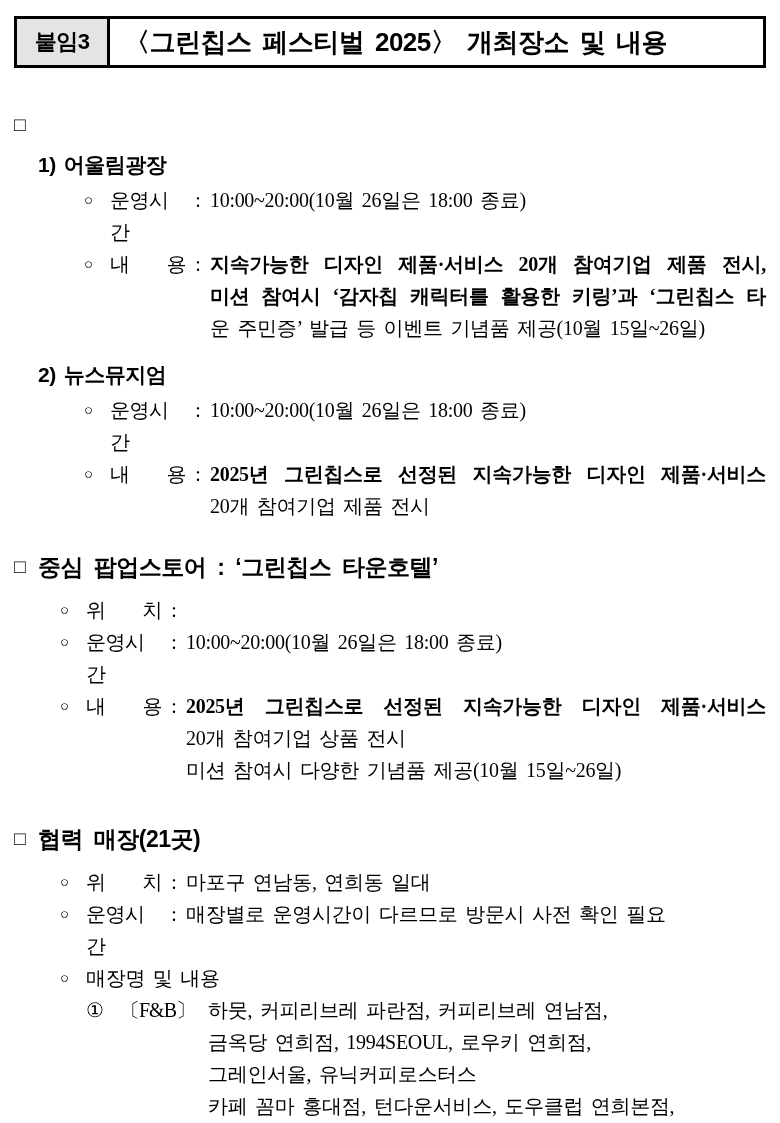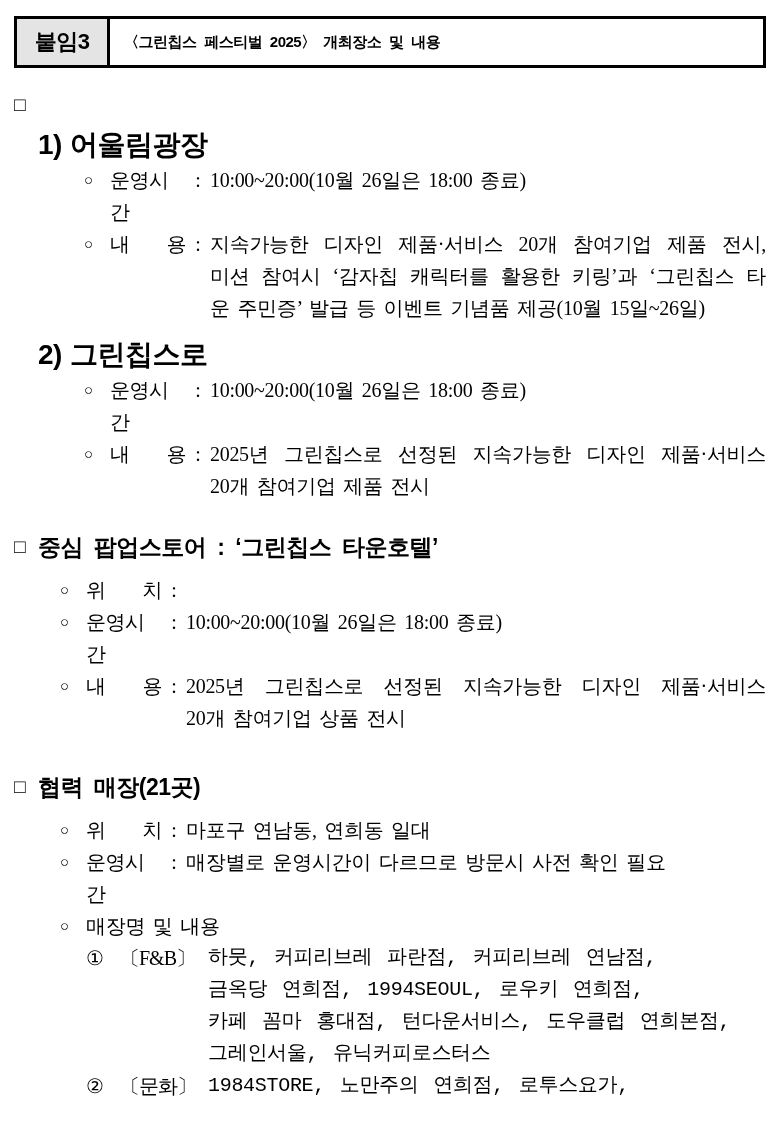--- a/index.html
+++ b/index.html
@@ -11,79 +11,79 @@
     background:#ffffff;
     color:#000;
     font-family:"Liberation Serif","DejaVu Serif",serif;
     overflow:hidden;
   }
   
   .hdr{
     display:flex;align-items:stretch;
     border:3px solid #000;
     height:46px;
-    margin-bottom:22px;
+    margin-bottom:42px;
   }
   .hdr-badge{
     width:90px;
     background:#e4e4e4;
     border-right:3px solid #000;
     display:flex;align-items:center;justify-content:center;
     font-family:"Liberation Sans","DejaVu Sans",sans-serif;
     font-weight:700;font-size:22px;letter-spacing:-0.5px;
   }
   .hdr-title{
     flex:1;display:flex;align-items:center;
     padding-left:14px;
     font-family:"Liberation Sans","DejaVu Sans",sans-serif;
-    font-weight:700;font-size:15px;letter-spacing:-0.5px;
+    font-weight:700;font-size:26px;letter-spacing:-0.5px;
     word-spacing:4px;
   }
   
   .section{margin-top:0;}
   .section.s2{margin-top:30px;}
   .section.s3{margin-top:38px;}
   .sec-title{
     display:flex;align-items:center;
     font-family:"Liberation Sans","DejaVu Sans",sans-serif;
     font-weight:700;font-size:23px;line-height:30px;
     letter-spacing:-0.5px;word-spacing:5px;
     margin-bottom:12px;
   }
   .mk-square{font-size:19px;margin-right:13px;font-weight:400;}
   
   .subsec{margin-left:24px;}
   .subsec + .subsec{margin-top:18px;}
   .sub-title{
     font-family:"Liberation Sans","DejaVu Sans",sans-serif;
-    font-weight:700;font-size:28px;line-height:26px;
+    font-weight:700;font-size:21px;line-height:26px;
     letter-spacing:-0.5px;word-spacing:4px;
     margin-bottom:6px;
   }
   .sub-num{margin-right:8px;}
   
   .brows{margin-left:46px;}
   .brow{display:flex;font-size:20px;line-height:32px;}
   .bmk{width:26px;font-size:15px;flex:none;}
   .blabel{
     width:76px;flex:none;
     text-align:justify;text-align-last:justify;
     letter-spacing:-0.5px;
   }
   .bcolon{width:24px;flex:none;text-align:center;}
   .btext{flex:1;letter-spacing:-0.3px;word-spacing:3px;}
   .bval{flex:1;}
   .ln{line-height:32px;letter-spacing:-0.3px;word-spacing:3px;}
-  .ln.just{text-align:justify;text-align-last:justify;}
+  .ln.just{text-align:justify;text-align-last:justify;font-weight:bold;}
   
   .stores{margin-left:72px;}
   .store{display:flex;font-size:20px;line-height:32px;}
   .snum{width:34px;flex:none;}
   .scat{width:88px;flex:none;letter-spacing:-1px;}
-  .sval{flex:1;font-family:Liberation Mono, monospace;}
+  .sval{flex:1;}
 </style>
 </head>
 <body>
 
 <div class="page">
 
   <div class="hdr">
     <div class="hdr-badge">붙임3</div>
     <div class="hdr-title">〈그린칩스 페스티벌 2025〉 개최장소 및 내용</div>
   </div>
@@ -114,21 +114,21 @@
             <div class="ln just">지속가능한 디자인 제품·서비스 20개 참여기업 제품 전시,</div>
             <div class="ln just">미션 참여시 ‘감자칩 캐릭터를 활용한 키링’과 ‘그린칩스 타</div>
             <div class="ln">운 주민증’ 발급 등 이벤트 기념품 제공(10월 15일~26일)</div>
           </div>
         </div>
       </div>
     </div>
 
     <div class="subsec">
       <div class="sub-title">
-        <span class="sub-num">2)</span><span>그린칩스로</span>
+        <span class="sub-num">2)</span><span>뉴스뮤지엄</span>
       </div>
       <div class="brows">
         <div class="brow">
           <span class="bmk">○</span>
           <span class="blabel">운영시간</span>
           <span class="bcolon">:</span>
           <div class="bval">
             <div class="ln">10:00~20:00(10월 26일은 18:00 종료)</div>
           </div>
         </div>
@@ -164,20 +164,21 @@
           <div class="ln">10:00~20:00(10월 26일은 18:00 종료)</div>
         </div>
       </div>
       <div class="brow">
         <span class="bmk">○</span>
         <span class="blabel">내 용</span>
         <span class="bcolon">:</span>
         <div class="bval">
           <div class="ln just">2025년 그린칩스로 선정된 지속가능한 디자인 제품·서비스</div>
           <div class="ln">20개 참여기업 상품 전시</div>
+          <div class="ln">미션 참여시 다양한 기념품 제공(10월 15일~26일)</div>
         </div>
       </div>
     </div>
   </div>
 
   <div class="section s3">
     <div class="sec-title">
       <span class="mk-square">□</span>
       <span>협력 매장(21곳)</span>
     </div>
@@ -204,22 +205,22 @@
       </div>
     </div>
 
     <div class="stores">
       <div class="store">
         <span class="snum">①</span>
         <span class="scat">〔F&amp;B〕</span>
         <div class="sval">
           <div class="ln">하뭇, 커피리브레 파란점, 커피리브레 연남점,</div>
           <div class="ln">금옥당 연희점, 1994SEOUL, 로우키 연희점,</div>
+          <div class="ln">그레인서울, 유닉커피로스터스</div>
           <div class="ln">카페 꼼마 홍대점, 턴다운서비스, 도우클럽 연희본점,</div>
-          <div class="ln">그레인서울, 유닉커피로스터스</div>
         </div>
       </div>
       <div class="store">
         <span class="snum">②</span>
         <span class="scat">〔문화〕</span>
         <div class="sval">
           <div class="ln">1984STORE, 노만주의 연희점, 로투스요가,</div>
 
         </div>
       </div>

